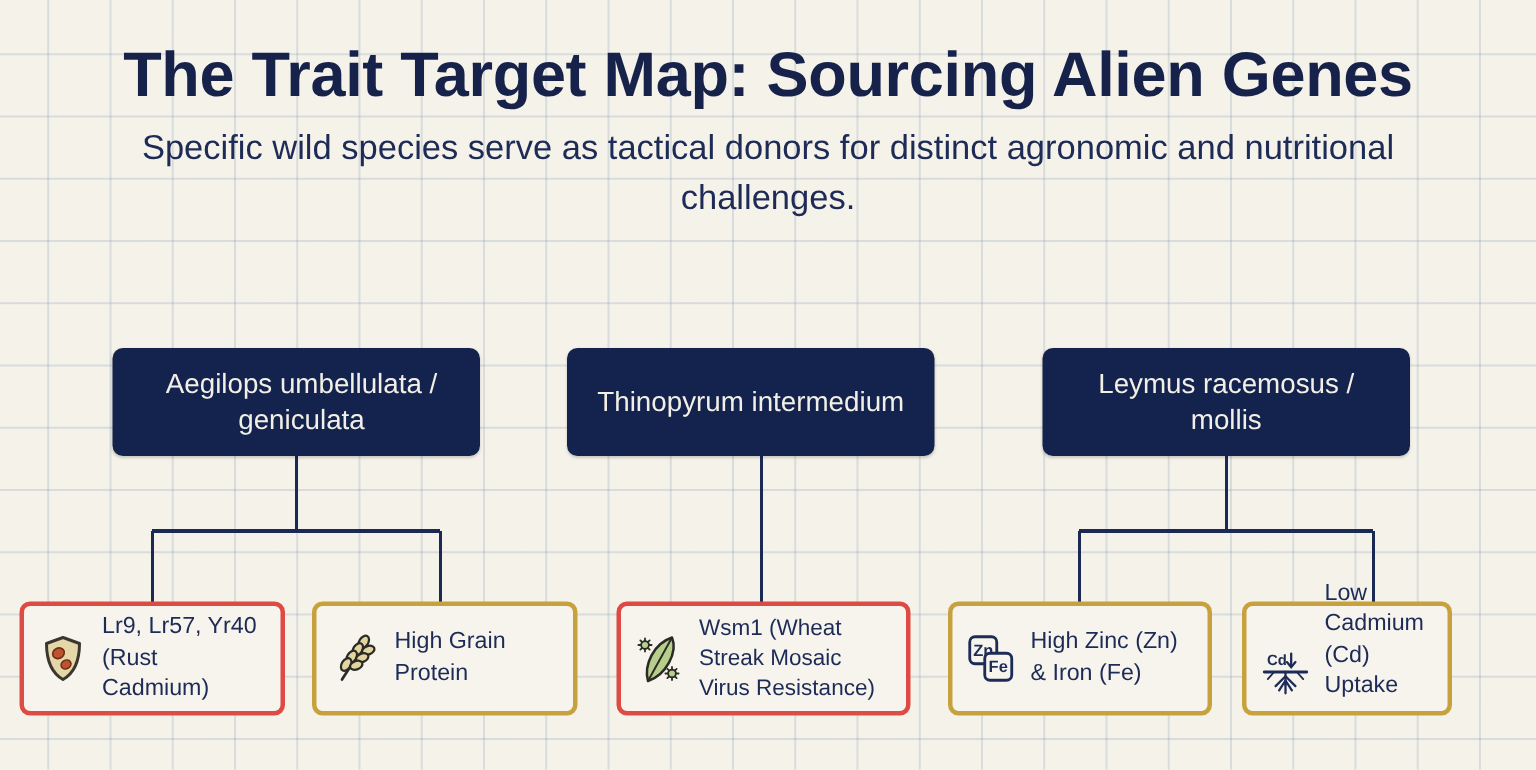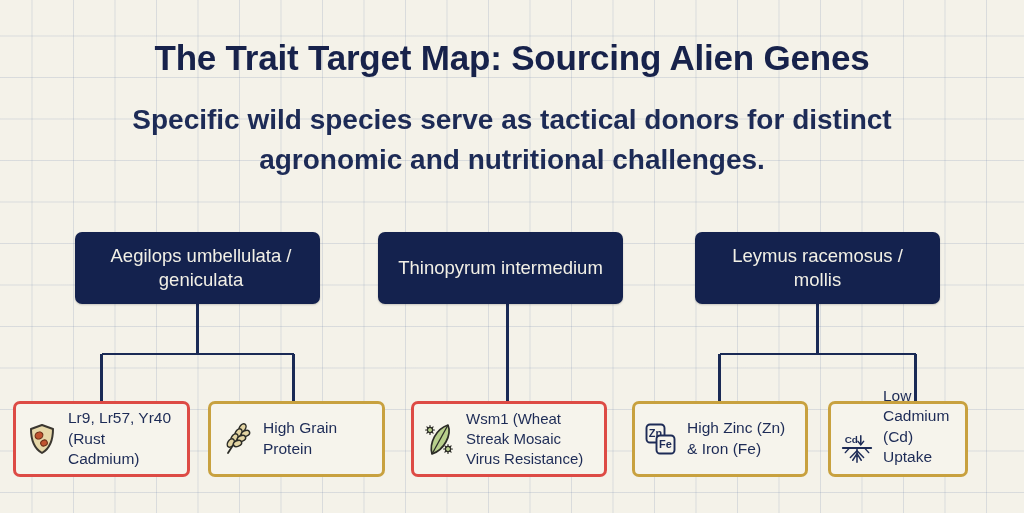--- a/index.html
+++ b/index.html
@@ -29,34 +29,34 @@
 
   
   #header {
     position: absolute;
     left: 0;
     top: 26px;
     width: 1024px;
     text-align: center;
   }
   #page-title {
-    font-size: 35px;
+    font-size: 42px;
     font-weight: bold;
     color: #17224b;
     letter-spacing: -0.2px;
     line-height: 1.15;
-    margin: 12px;
+    margin: 0;
   }
   #page-subtitle {
-    margin: 22px auto 0 auto;
+    margin: 8px auto 0 auto;
     width: 880px;
-    font-size: 28px;
+    font-size: 23px;
     color: #1d2b56;
     line-height: 1.42;
-    font-weight: 700;
+    font-weight: 400;
   }
 
   
   #connectors {
     position: absolute;
     left: 0;
     top: 0;
     width: 1024px;
     height: 513px;
     pointer-events: none;

